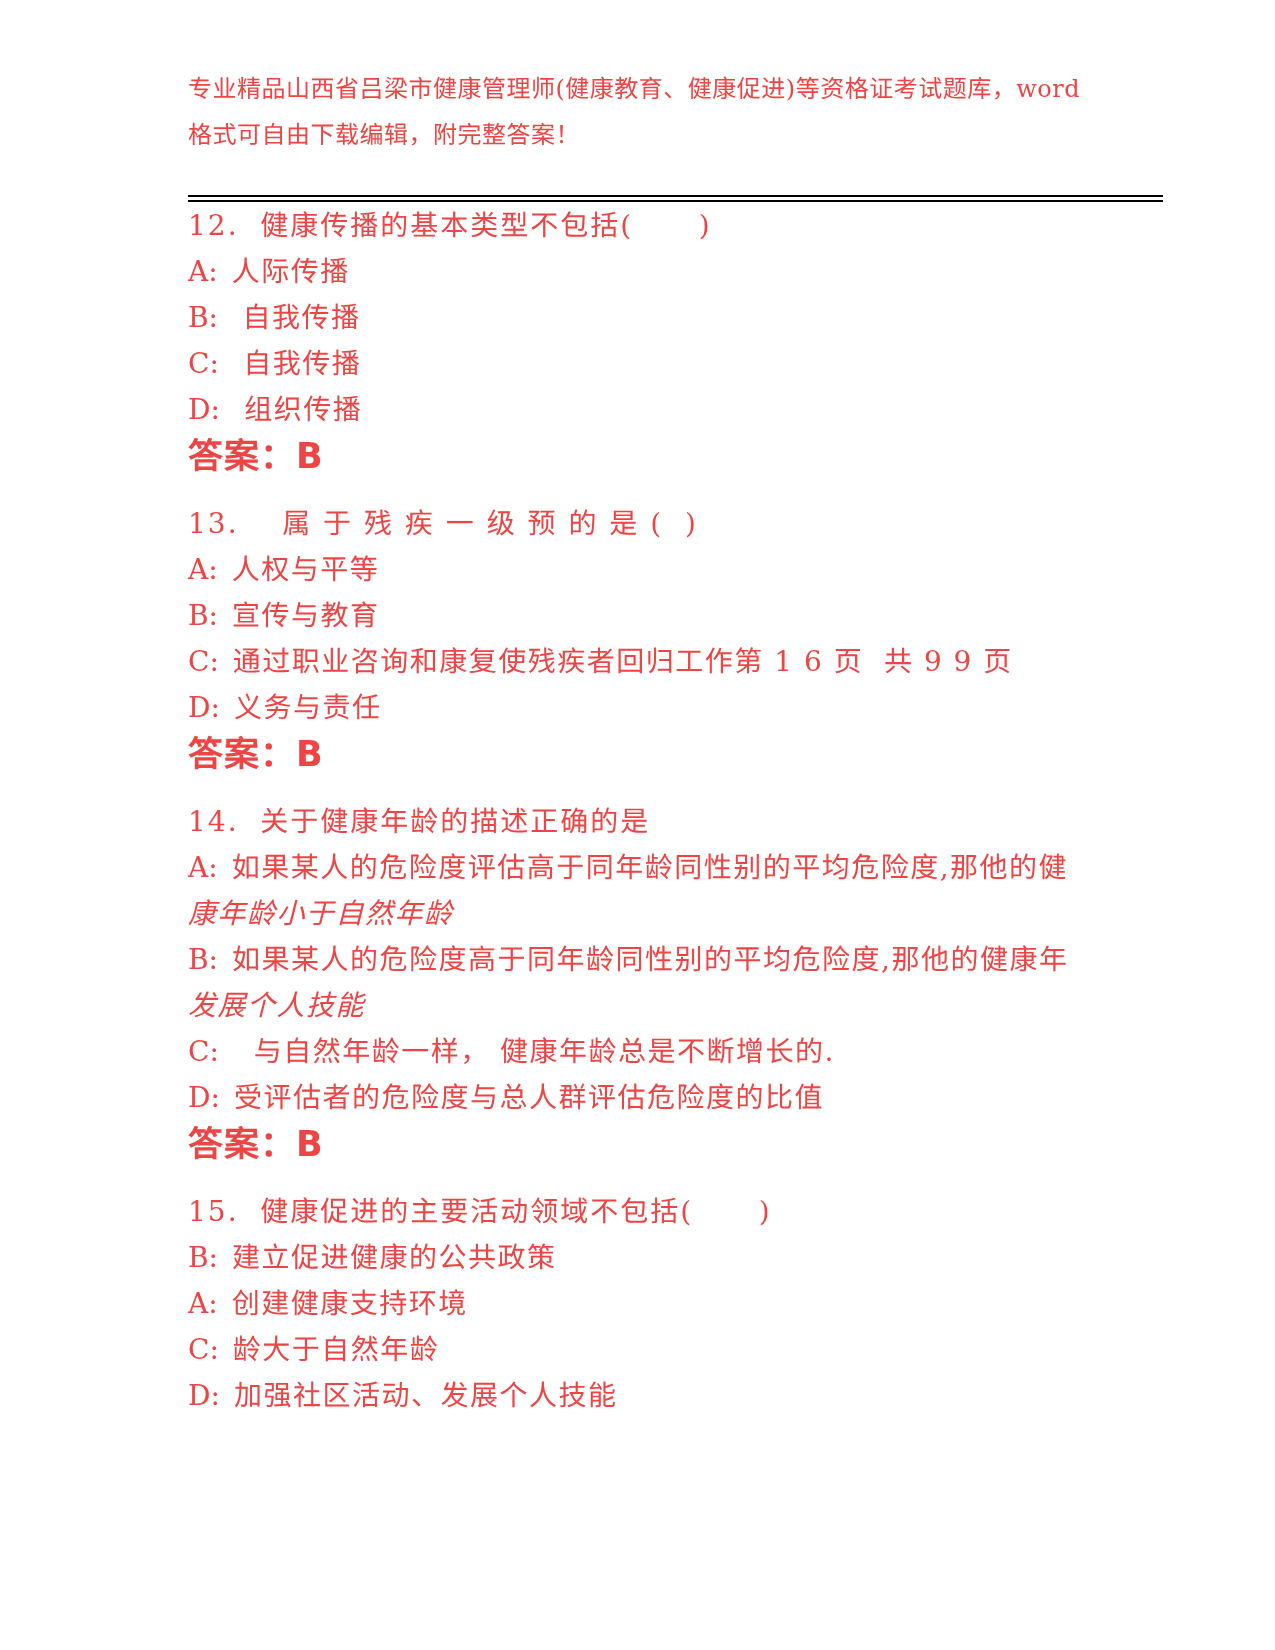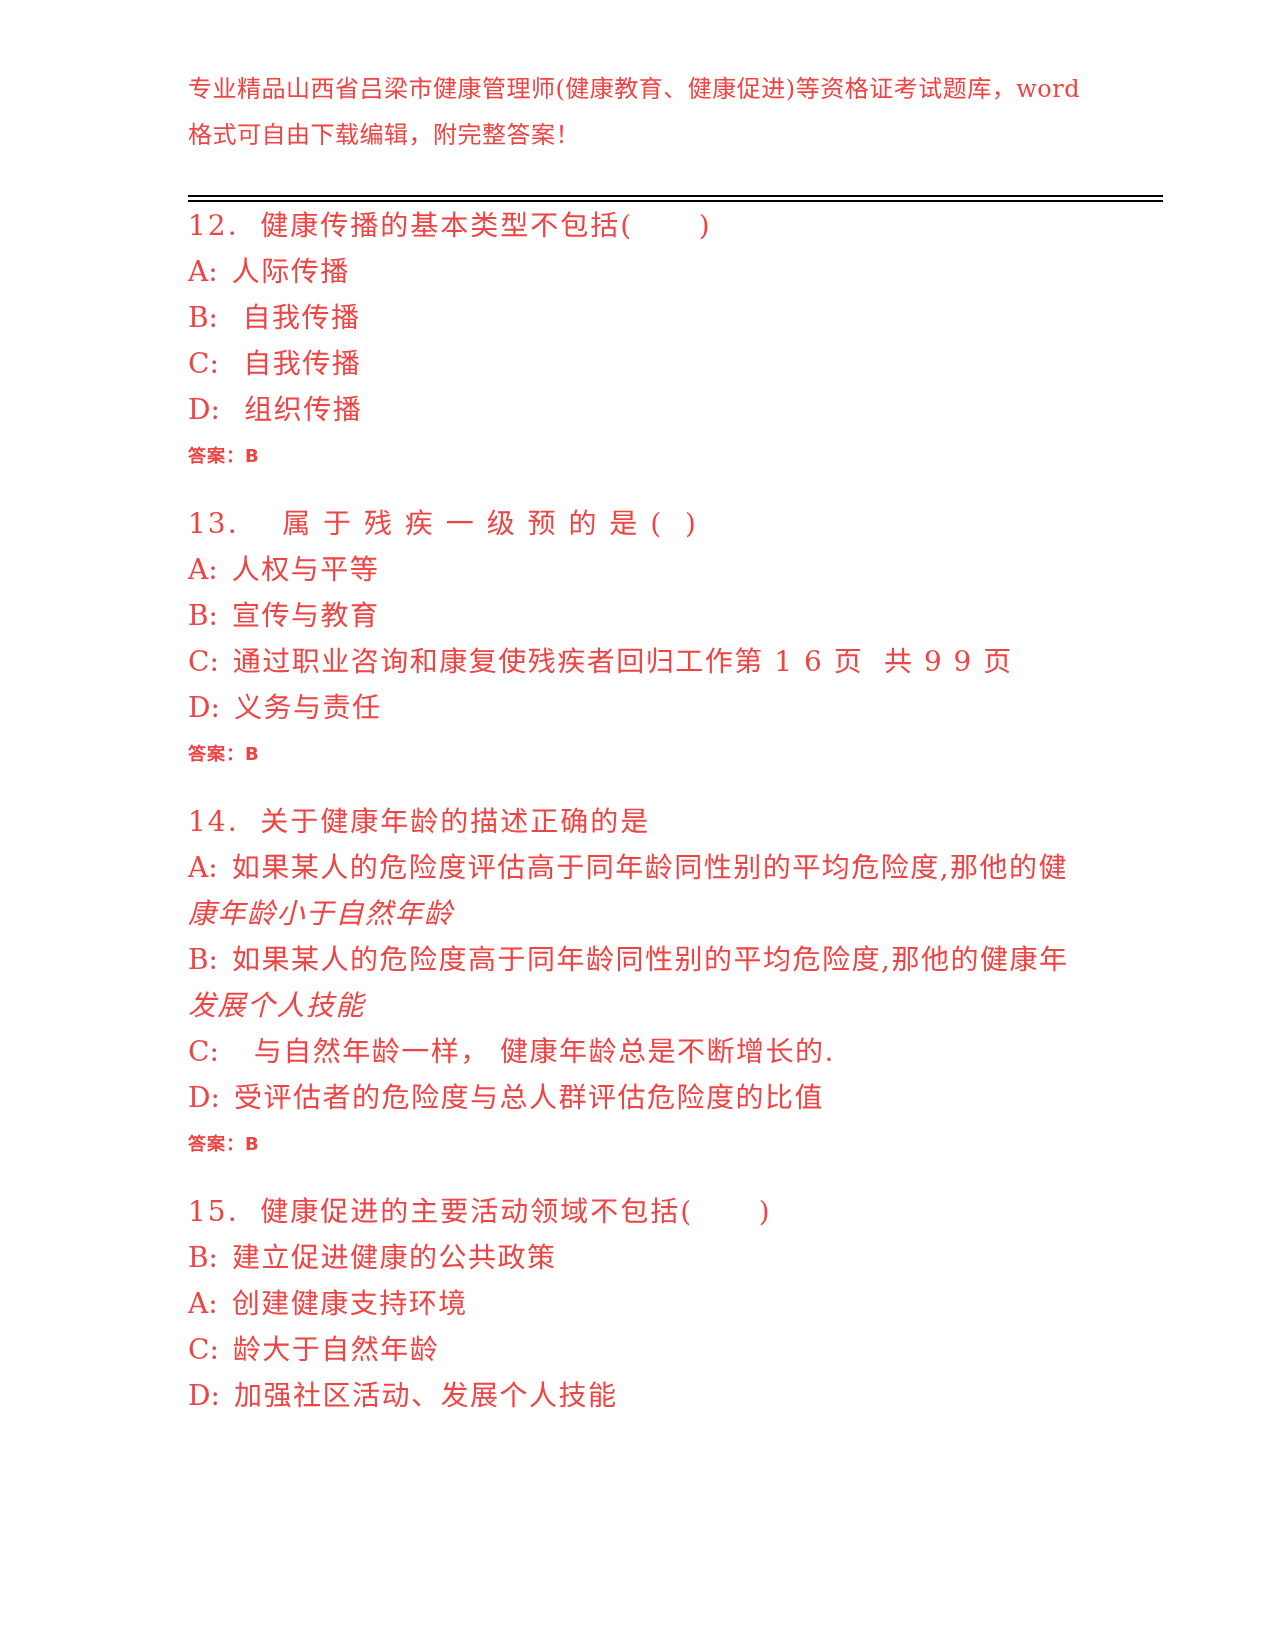--- a/index.html
+++ b/index.html
@@ -38,21 +38,21 @@
     white-space:pre-wrap;
   }
   .q-title { letter-spacing:2px; }
   .opt-label { margin-right:14px; }
   .opt-text { letter-spacing:1.5px; }
   .opt-cont { letter-spacing:1.5px;font-style:italic; }
 
   .answer {
     font-family:"DejaVu Sans","Liberation Sans",sans-serif;
     font-weight:bold;
-    font-size:18px;
+    font-size:35px;
     letter-spacing:1px;
   }
 </style>
 </head>
 <body>
 
 <div class="page">
   <div class="doc">
 
     <div class="header">

